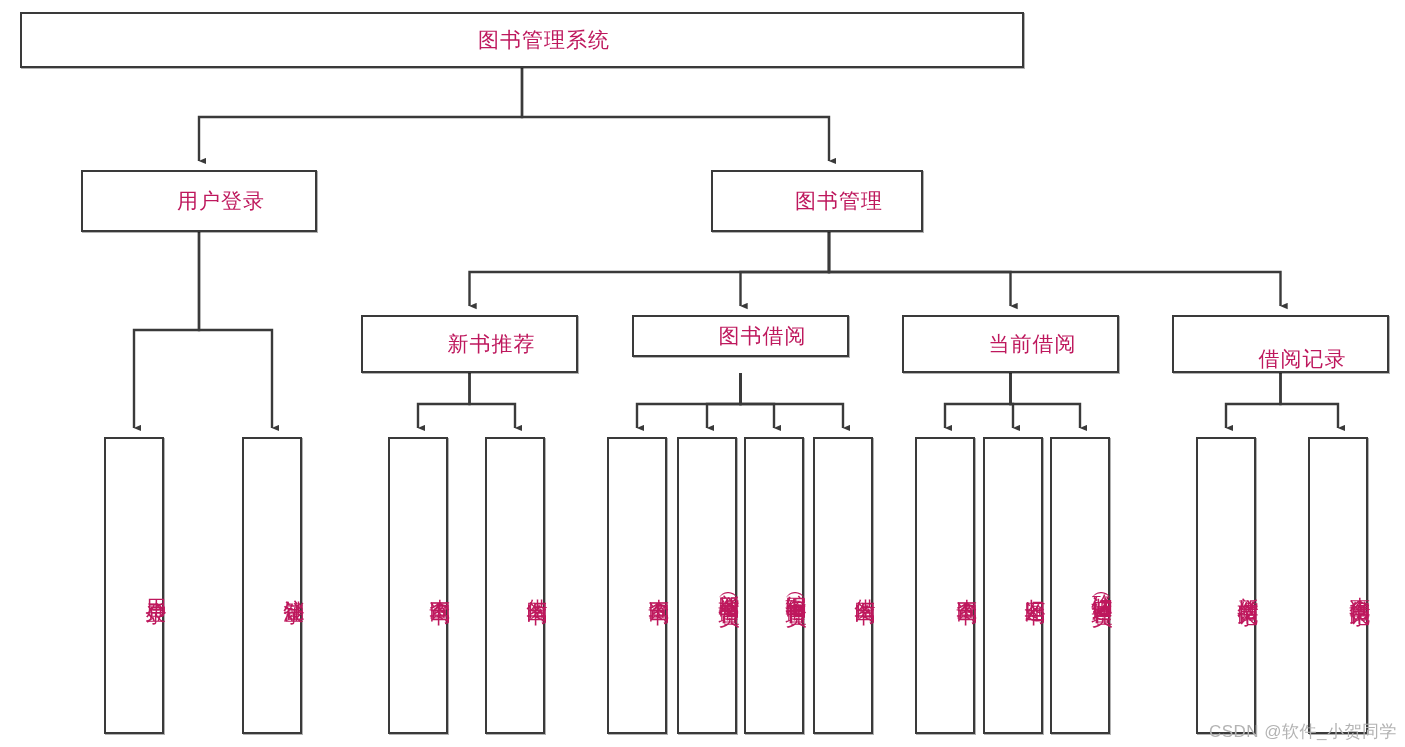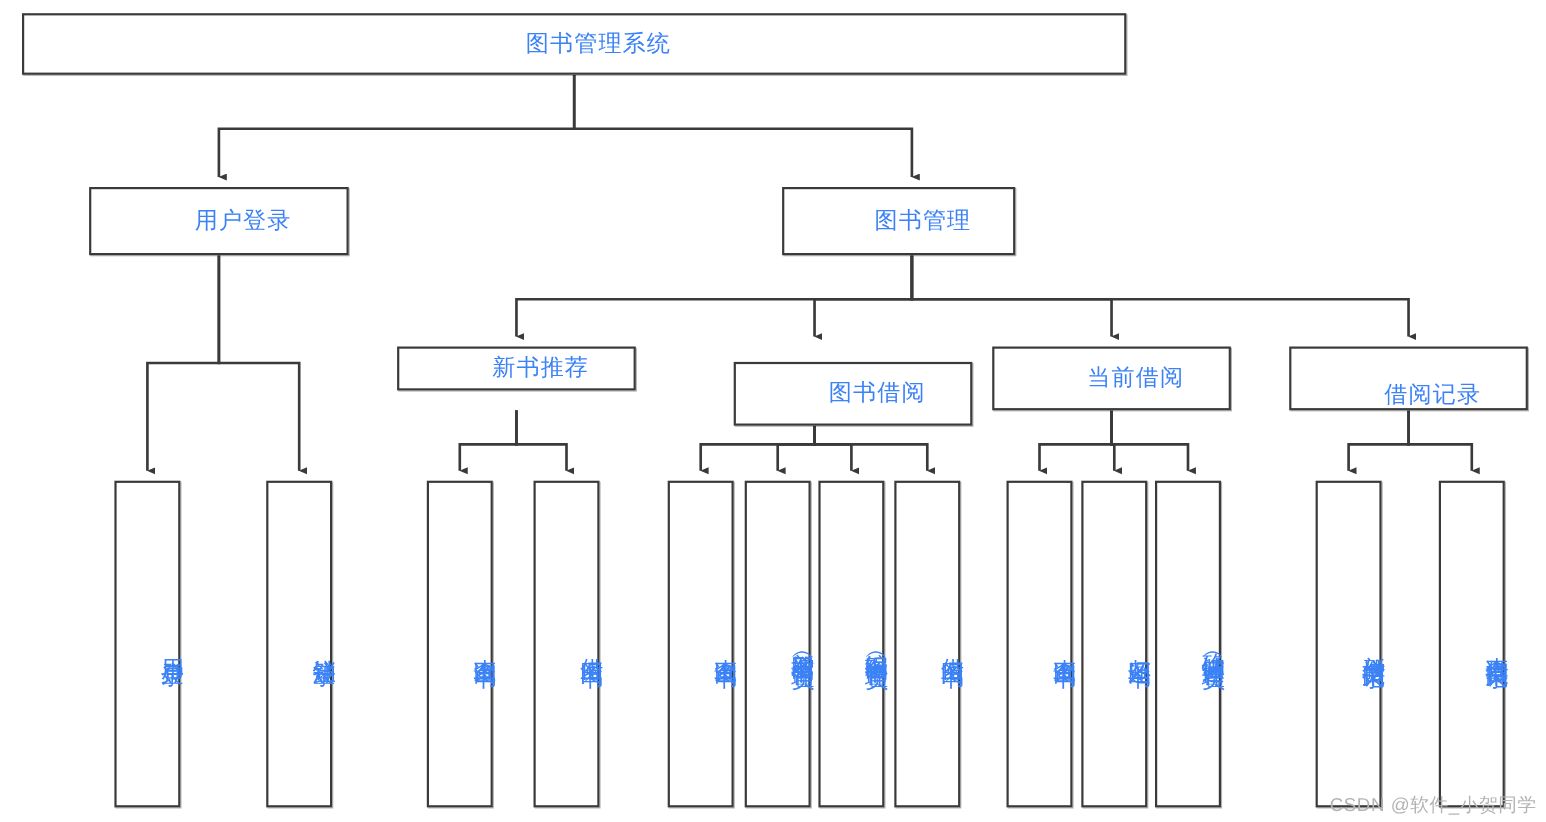--- a/index.html
+++ b/index.html
@@ -28,21 +28,21 @@
   }
   .node {
     position: absolute;
     box-sizing: border-box;
     background: #ffffff;
     border: 2px solid #3a3a3a;
     box-shadow: 1px 1px 0 rgba(0,0,0,0.30);
     display: flex;
     align-items: center;
     justify-content: center;
-    color: #3b82f6;
+    color: #be185d;
     padding-left: 44px;
   }
   .node.horiz {
     font-size: 21px;
     letter-spacing: 1px;
     line-height: 1.2;
   }
   .node.vert {
     writing-mode: vertical-rl;
     text-orientation: upright;
@@ -113,30 +113,30 @@
       </div>
       <div class="node vert" style="left: 104px; top: 437px; width: 60px; height: 297px;">
         <span class="vlabel">用户登录</span>
       </div>
       <div class="node vert" style="left: 242px; top: 437px; width: 60px; height: 297px;">
         <span class="vlabel">注销登录</span>
       </div>
       <div class="node horiz" style="left: 711px; top: 170px; width: 212px; height: 62px;">
         <span class="hlabel">图书管理</span>
       </div>
-      <div class="node horiz" style="left: 361px; top: 315px; width: 217px; height: 40px;">
+      <div class="node horiz" style="left: 361px; top: 315px; width: 217px; height: 58px;">
         <span class="hlabel">新书推荐</span>
       </div>
       <div class="node vert" style="left: 388px; top: 437px; width: 60px; height: 297px;">
         <span class="vlabel">查询图书</span>
       </div>
       <div class="node vert" style="left: 485px; top: 437px; width: 60px; height: 297px;">
         <span class="vlabel">借阅图书</span>
       </div>
-      <div class="node horiz" style="left: 667px; top: 315px; width: 217px; height: 58px; margin-top: 14px;">
+      <div class="node horiz" style="left: 632px; top: 315px; width: 217px; height: 42px;">
         <span class="hlabel">图书借阅</span>
       </div>
       <div class="node vert" style="left: 607px; top: 437px; width: 60px; height: 297px;">
         <span class="vlabel">查询图书</span>
       </div>
       <div class="node vert" style="left: 677px; top: 437px; width: 60px; height: 297px;">
         <span class="vlabel">新增图书（管理员）</span>
       </div>
       <div class="node vert" style="left: 744px; top: 437px; width: 60px; height: 297px;">
         <span class="vlabel">编辑图书（管理员）</span>

